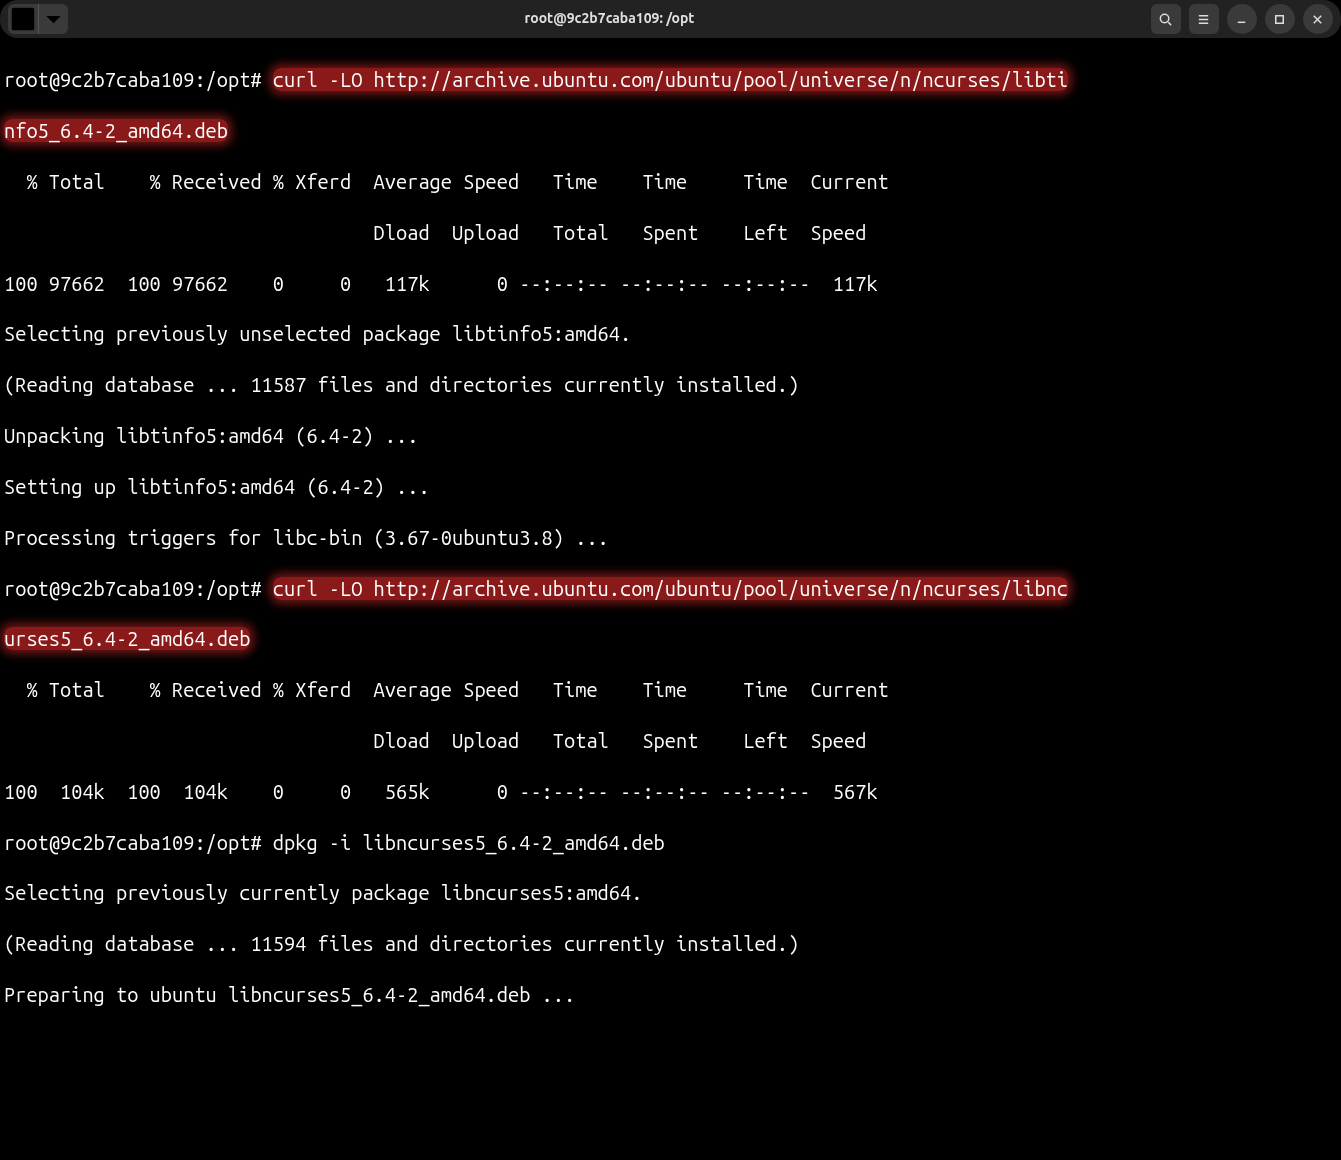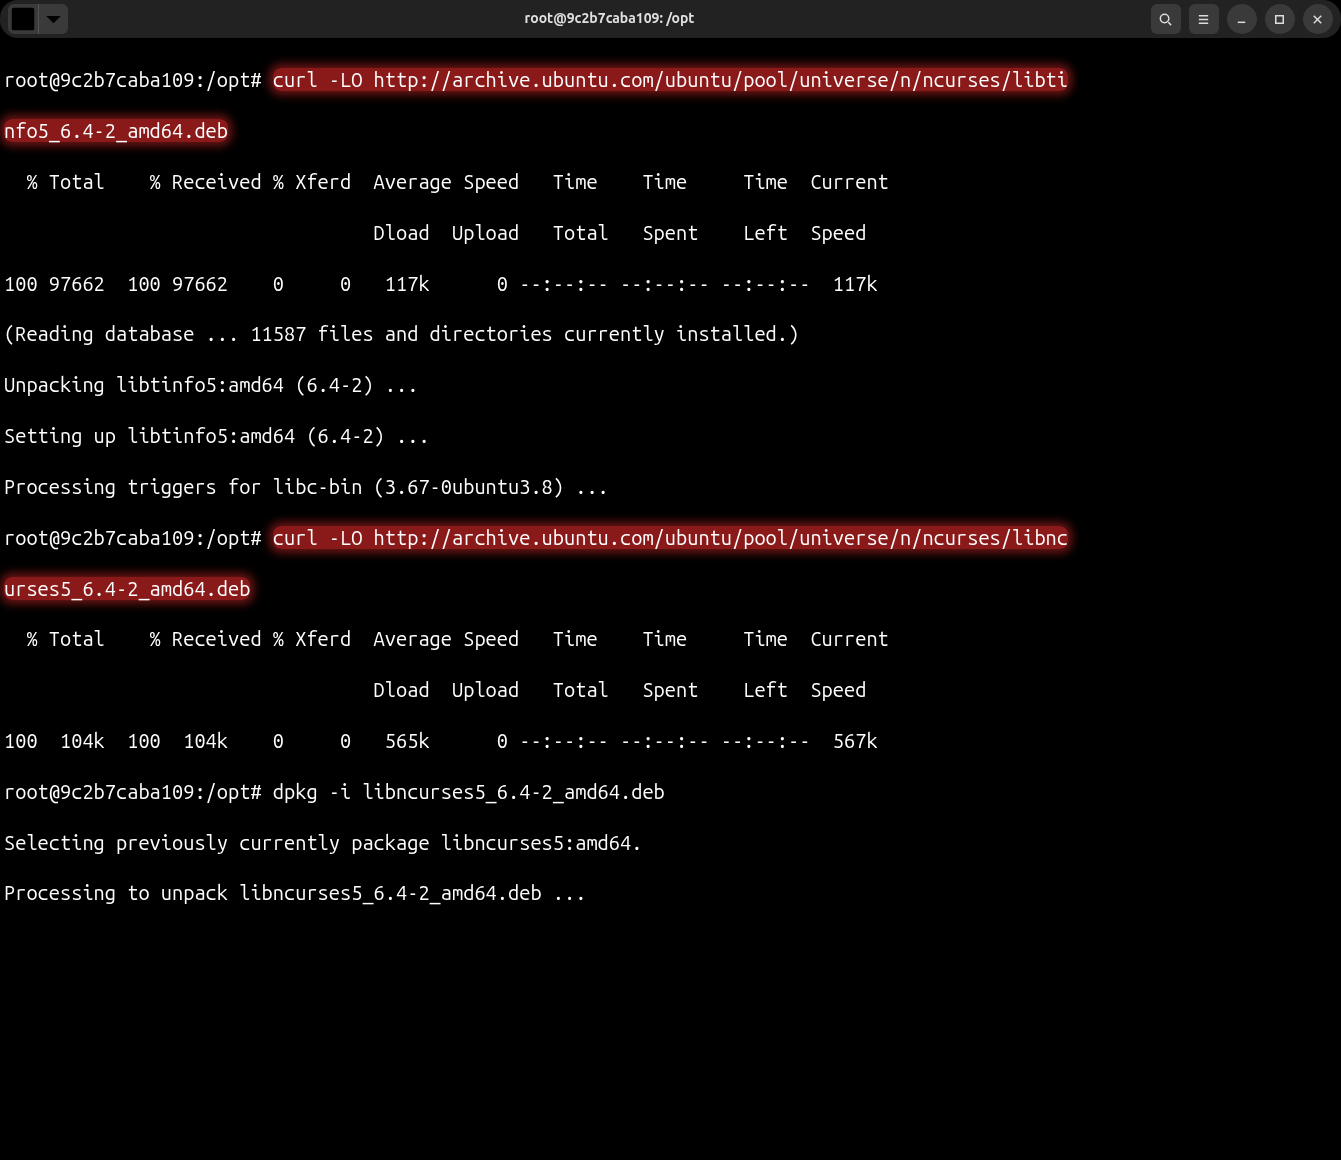--- a/index.html
+++ b/index.html
@@ -126,32 +126,34 @@
     </span>
   </div>
 </div>
 
 <div class="terminal">
 <div class="line"><span>root@9c2b7caba109:/opt# </span><span class="hl">curl -LO http://archive.ubuntu.com/ubuntu/pool/universe/n/ncurses/libti</span></div>
 <div class="line"><span class="hl">nfo5_6.4-2_amd64.deb</span></div>
 <div class="line">  % Total    % Received % Xferd  Average Speed   Time    Time     Time  Current</div>
 <div class="line">                                 Dload  Upload   Total   Spent    Left  Speed</div>
 <div class="line">100 97662  100 97662    0     0   117k      0 --:--:-- --:--:-- --:--:--  117k</div>
+<div class="line">Selecting previously unselected package libtinfo5:amd64.</div>
 <div class="line">(Reading database ... 11587 files and directories currently installed.)</div>
 <div class="line">Unpacking libtinfo5:amd64 (6.4-2) ...</div>
 <div class="line">Setting up libtinfo5:amd64 (6.4-2) ...</div>
 <div class="line">Processing triggers for libc-bin (3.67-0ubuntu3.8) ...</div>
 <div class="line"><span>root@9c2b7caba109:/opt# </span><span class="hl">curl -LO http://archive.ubuntu.com/ubuntu/pool/universe/n/ncurses/libnc</span></div>
 <div class="line"><span class="hl">urses5_6.4-2_amd64.deb</span></div>
 <div class="line">  % Total    % Received % Xferd  Average Speed   Time    Time     Time  Current</div>
 <div class="line">                                 Dload  Upload   Total   Spent    Left  Speed</div>
 <div class="line">100  104k  100  104k    0     0   565k      0 --:--:-- --:--:-- --:--:--  567k</div>
 <div class="line"><span>root@9c2b7caba109:/opt# </span><span>dpkg -i libncurses5_6.4-2_amd64.deb</span></div>
 <div class="line">Selecting previously currently package libncurses5:amd64.</div>
-<div class="line">Processing to unpack libncurses5_6.4-2_amd64.deb ...</div>
+<div class="line">(Reading database ... 11594 files and directories currently installed.)</div>
+<div class="line">Preparing to ubuntu libncurses5_6.4-2_amd64.deb ...</div>
 
 
 
 
 
 
 
 
 
 

